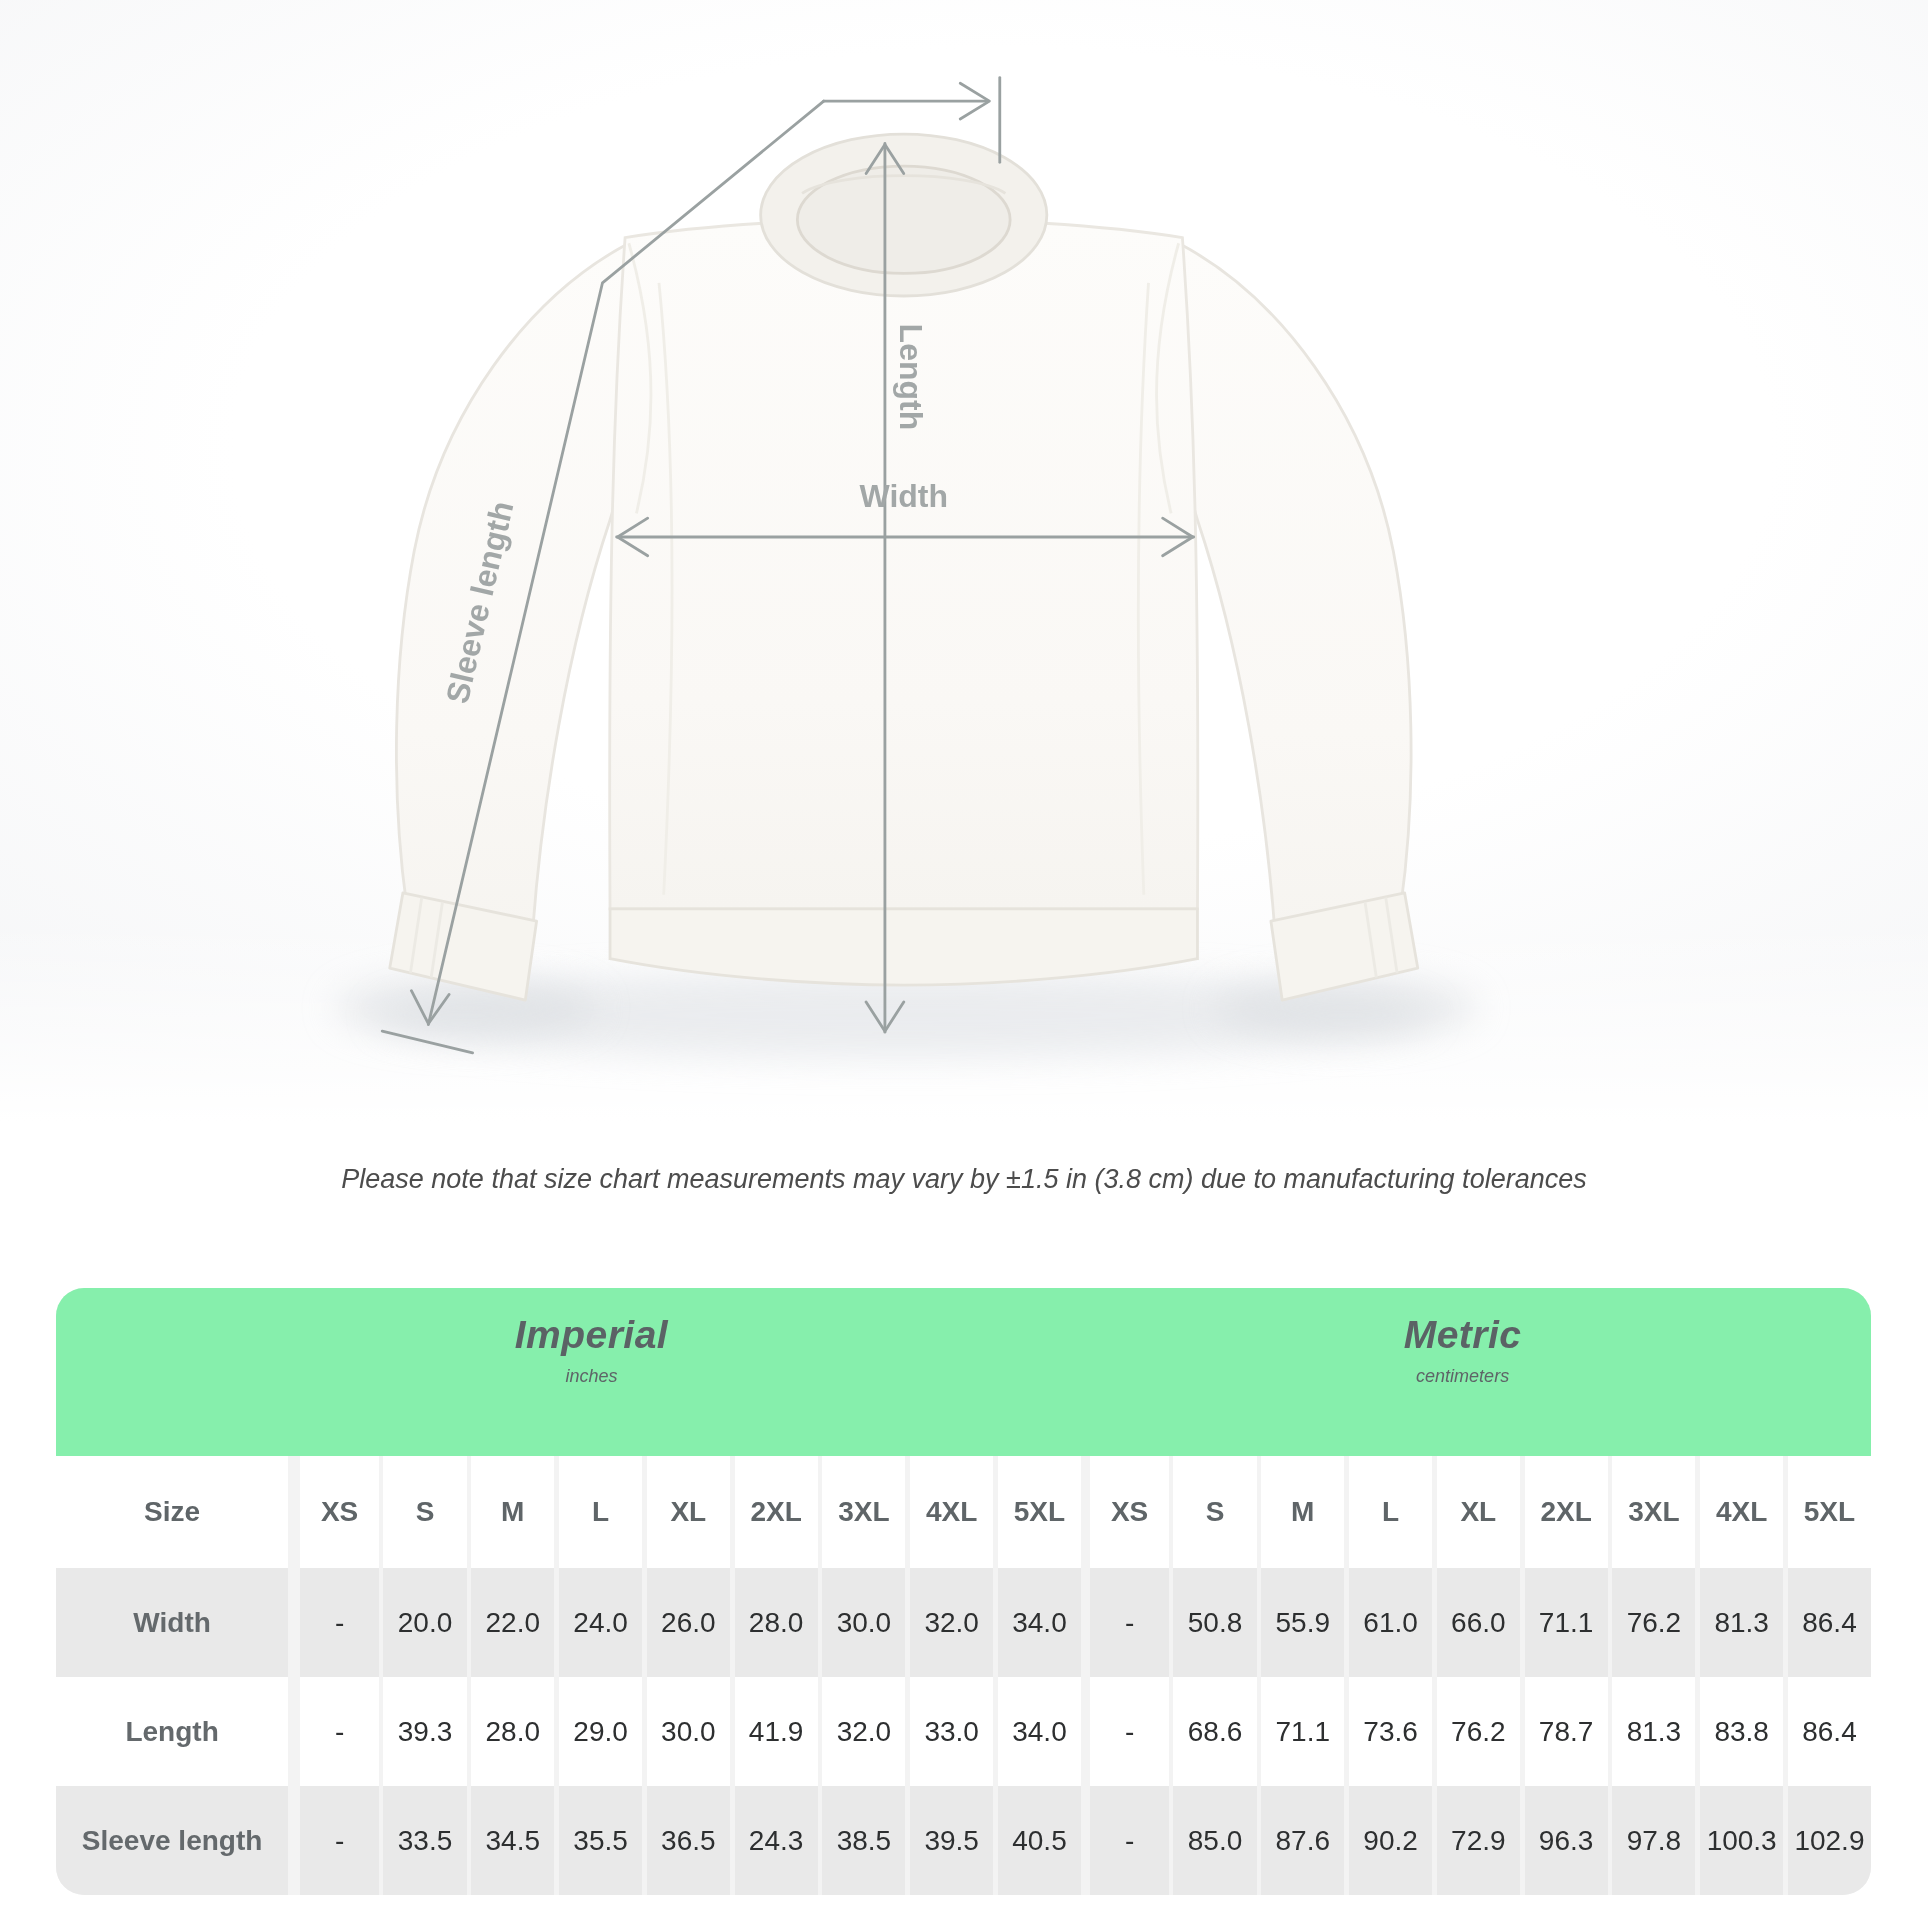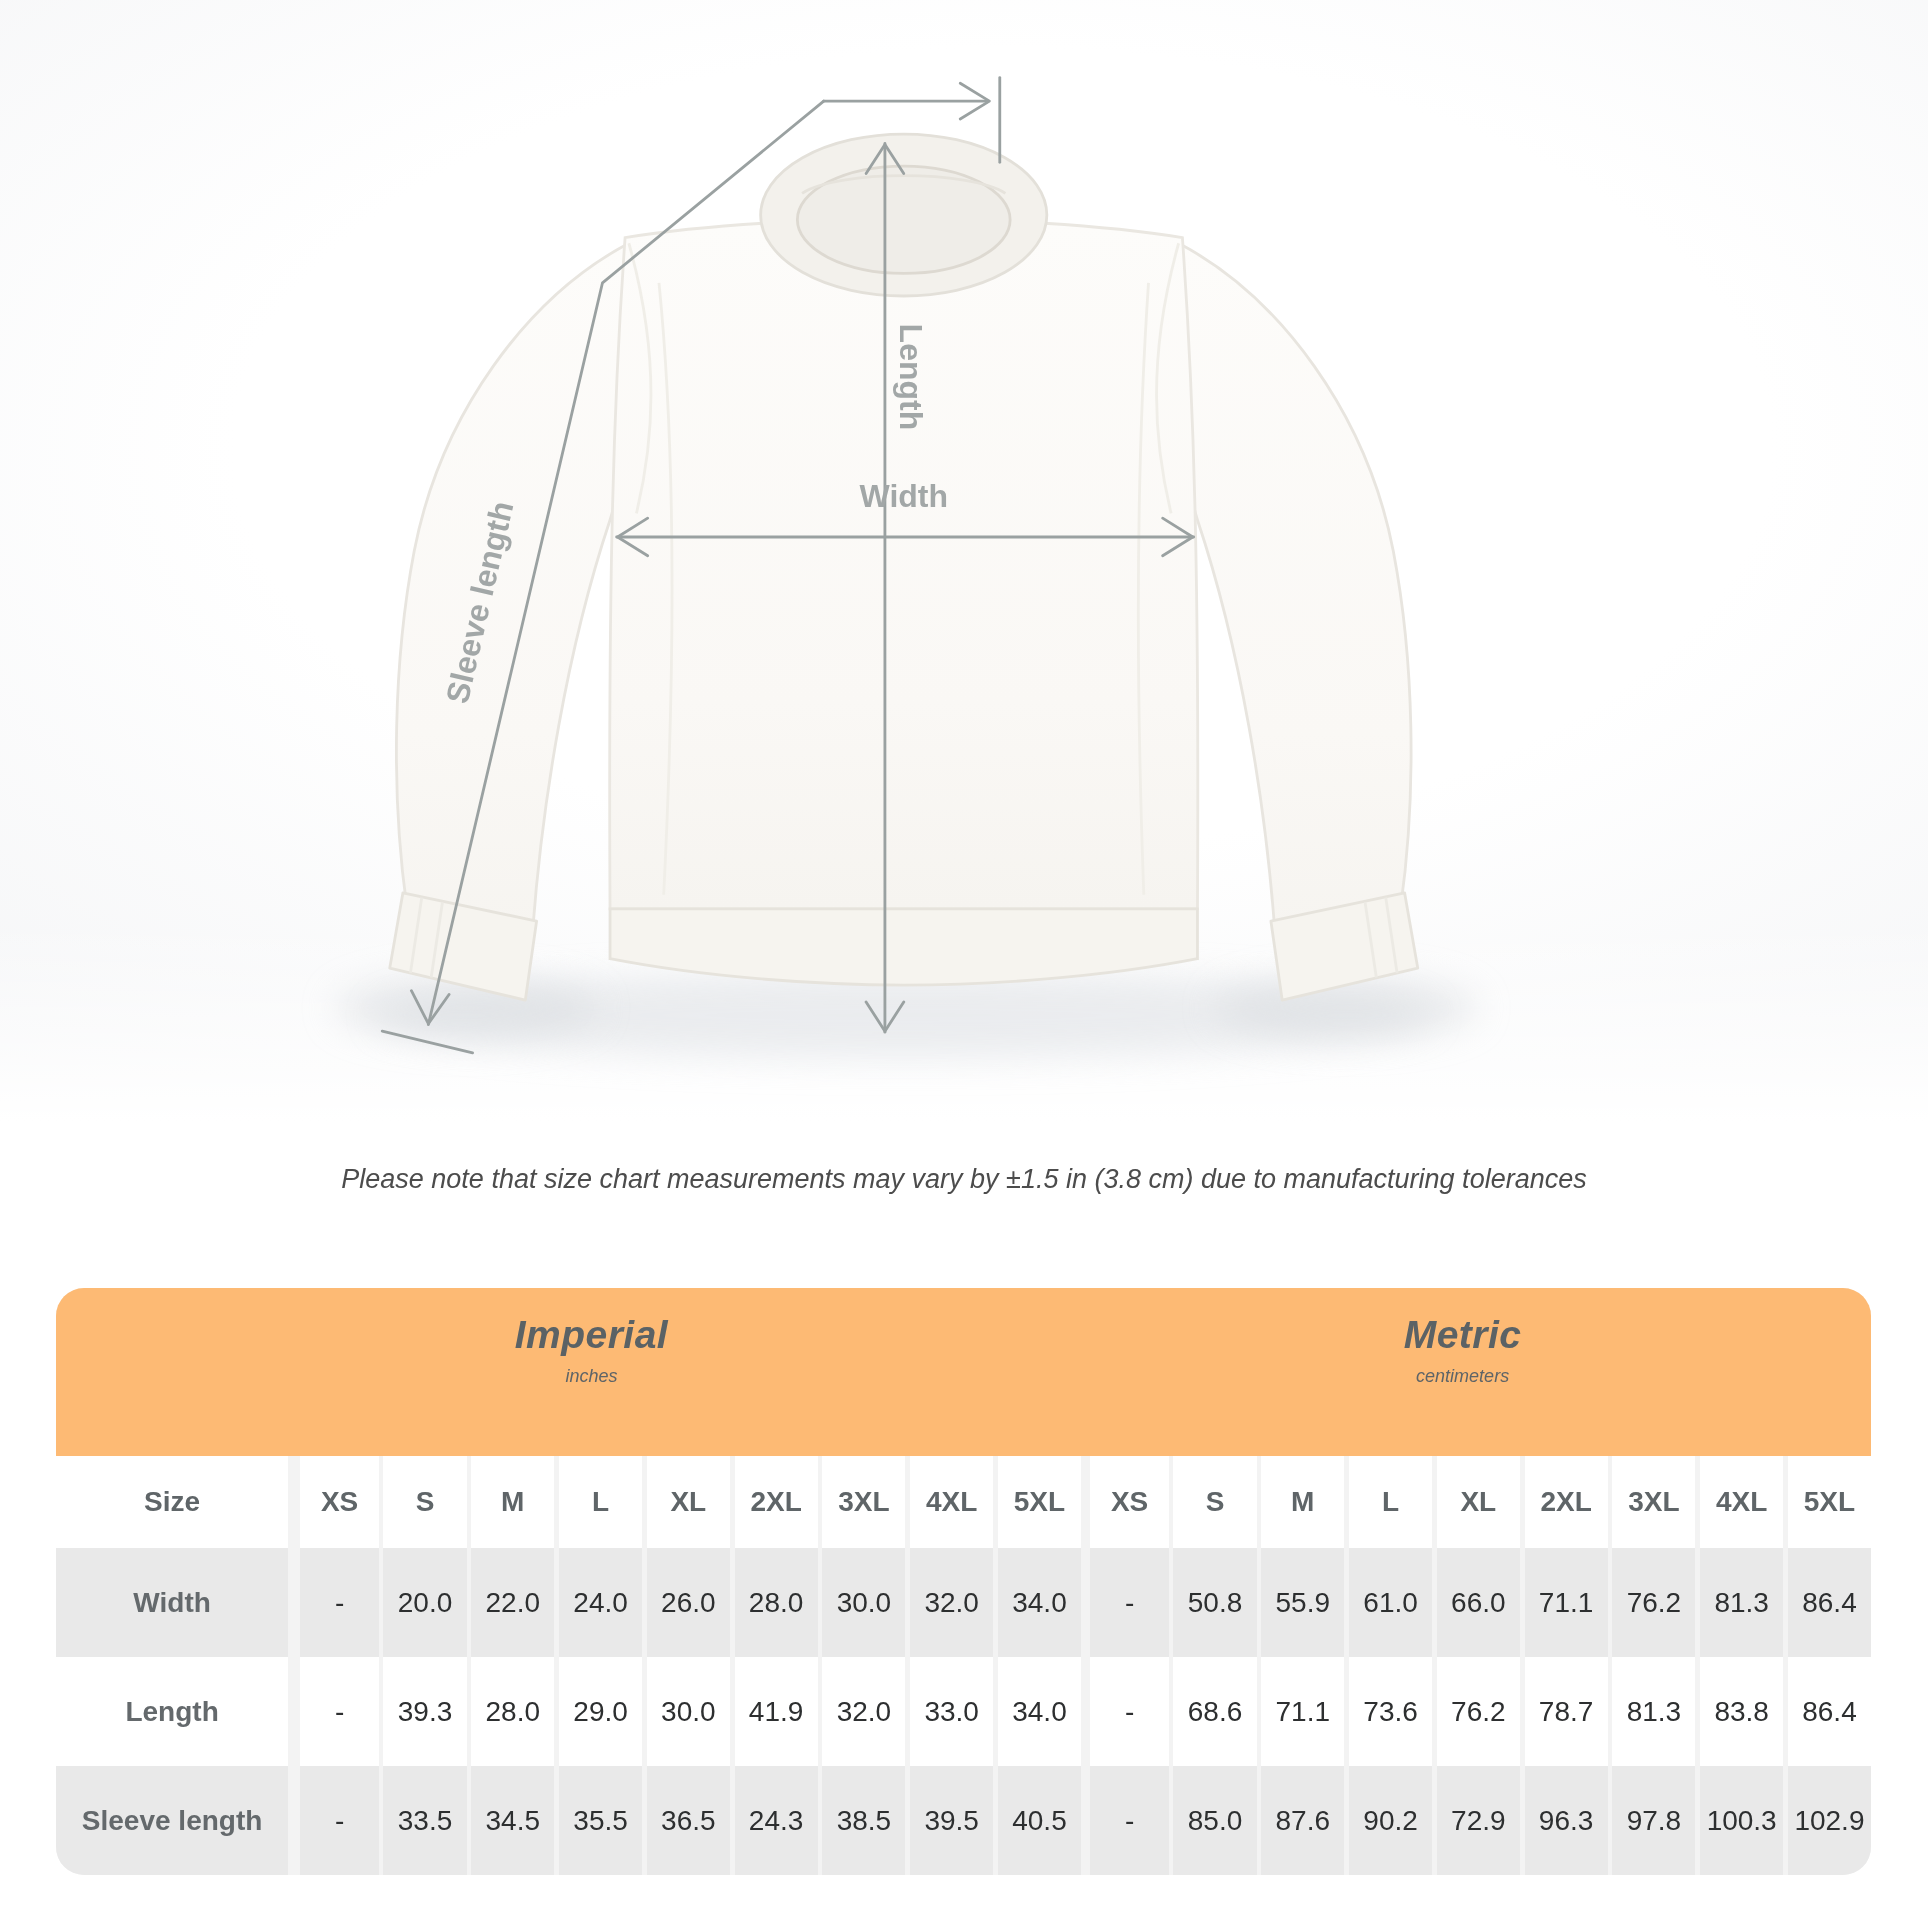--- a/index.html
+++ b/index.html
@@ -14,29 +14,29 @@
 
   
   .chart-title{position:absolute;top:1133px;left:0;width:100%;text-align:center;
                font-size:45px;font-weight:bold;color:#262626;letter-spacing:0.5px;}
   .chart-subtitle{position:absolute;top:1164px;left:0;width:100%;text-align:center;
                   font-size:27px;font-style:italic;color:#4c4c4c;}
 
   
   .size-table{position:absolute;left:56px;top:1288px;width:1815px;
               border-radius:28px;overflow:hidden;background:#f3f3f3;}
-  .band{height:168px;background:#fdba74;position:relative;}
+  .band{height:168px;background:#86efac;position:relative;}
   .ugroup{position:absolute;top:24.5px;transform:translateX(-50%);text-align:center;color:#5b6265;}
   .ugroup .u1{font-size:39px;font-weight:bold;font-style:italic;letter-spacing:0.5px;}
   .ugroup .u2{font-size:18px;font-style:italic;margin-top:9.4px;color:#5e6467;}
   .ug-imperial{left:29.5%;}
   .ug-metric{left:77.5%;}
 
   .trow{display:grid;grid-template-columns:235px repeat(18,1fr);column-gap:4.7px;}
-  .trow.sizes{height:92px;}
+  .trow.sizes{height:112px;}
   .trow.data{height:109px;}
   .cell{display:flex;align-items:center;justify-content:center;
         background:#ffffff;font-size:28px;color:#2d2f30;}
   .trow.alt .cell{background:#e9e9e9;}
   .cell.head{font-weight:bold;color:#5f6568;}
   .cell.rowlabel{font-weight:bold;color:#64696c;}
   .cell.label-col{margin-right:2.8px;}
   .cell.gstart{margin-left:4.7px;}
 </style>
 </head>

